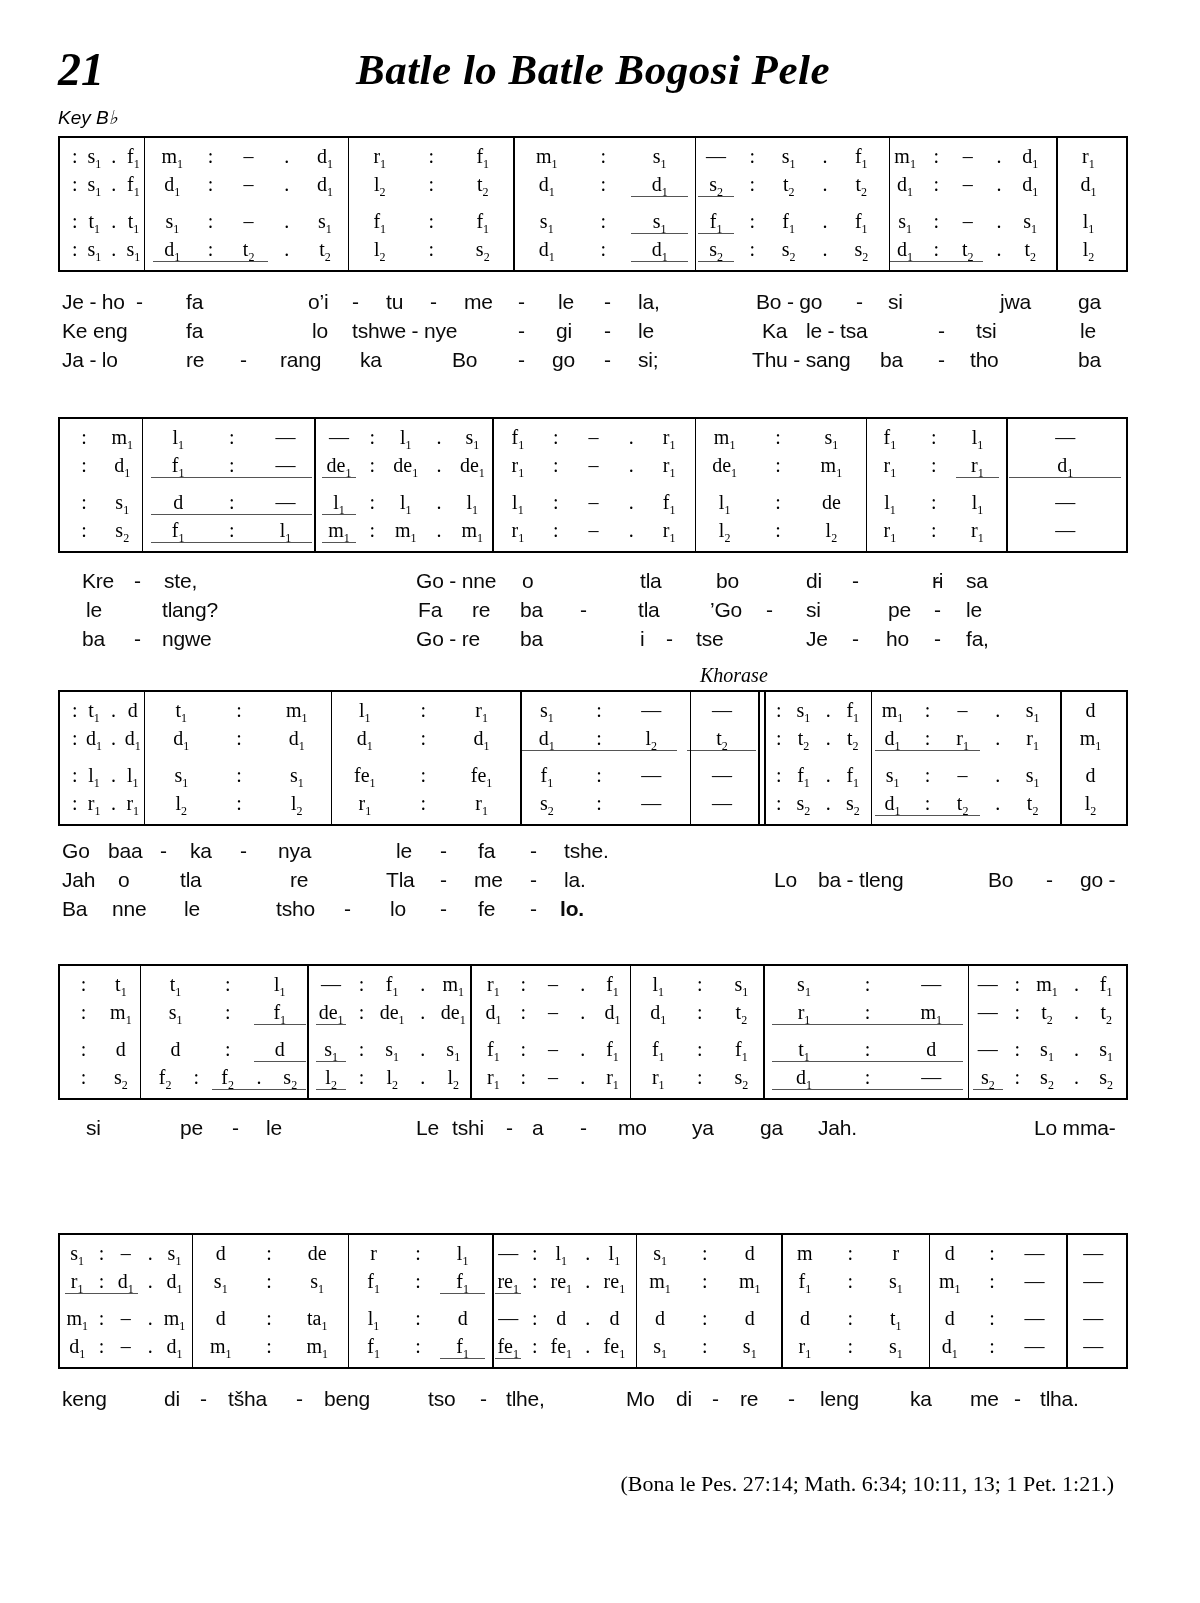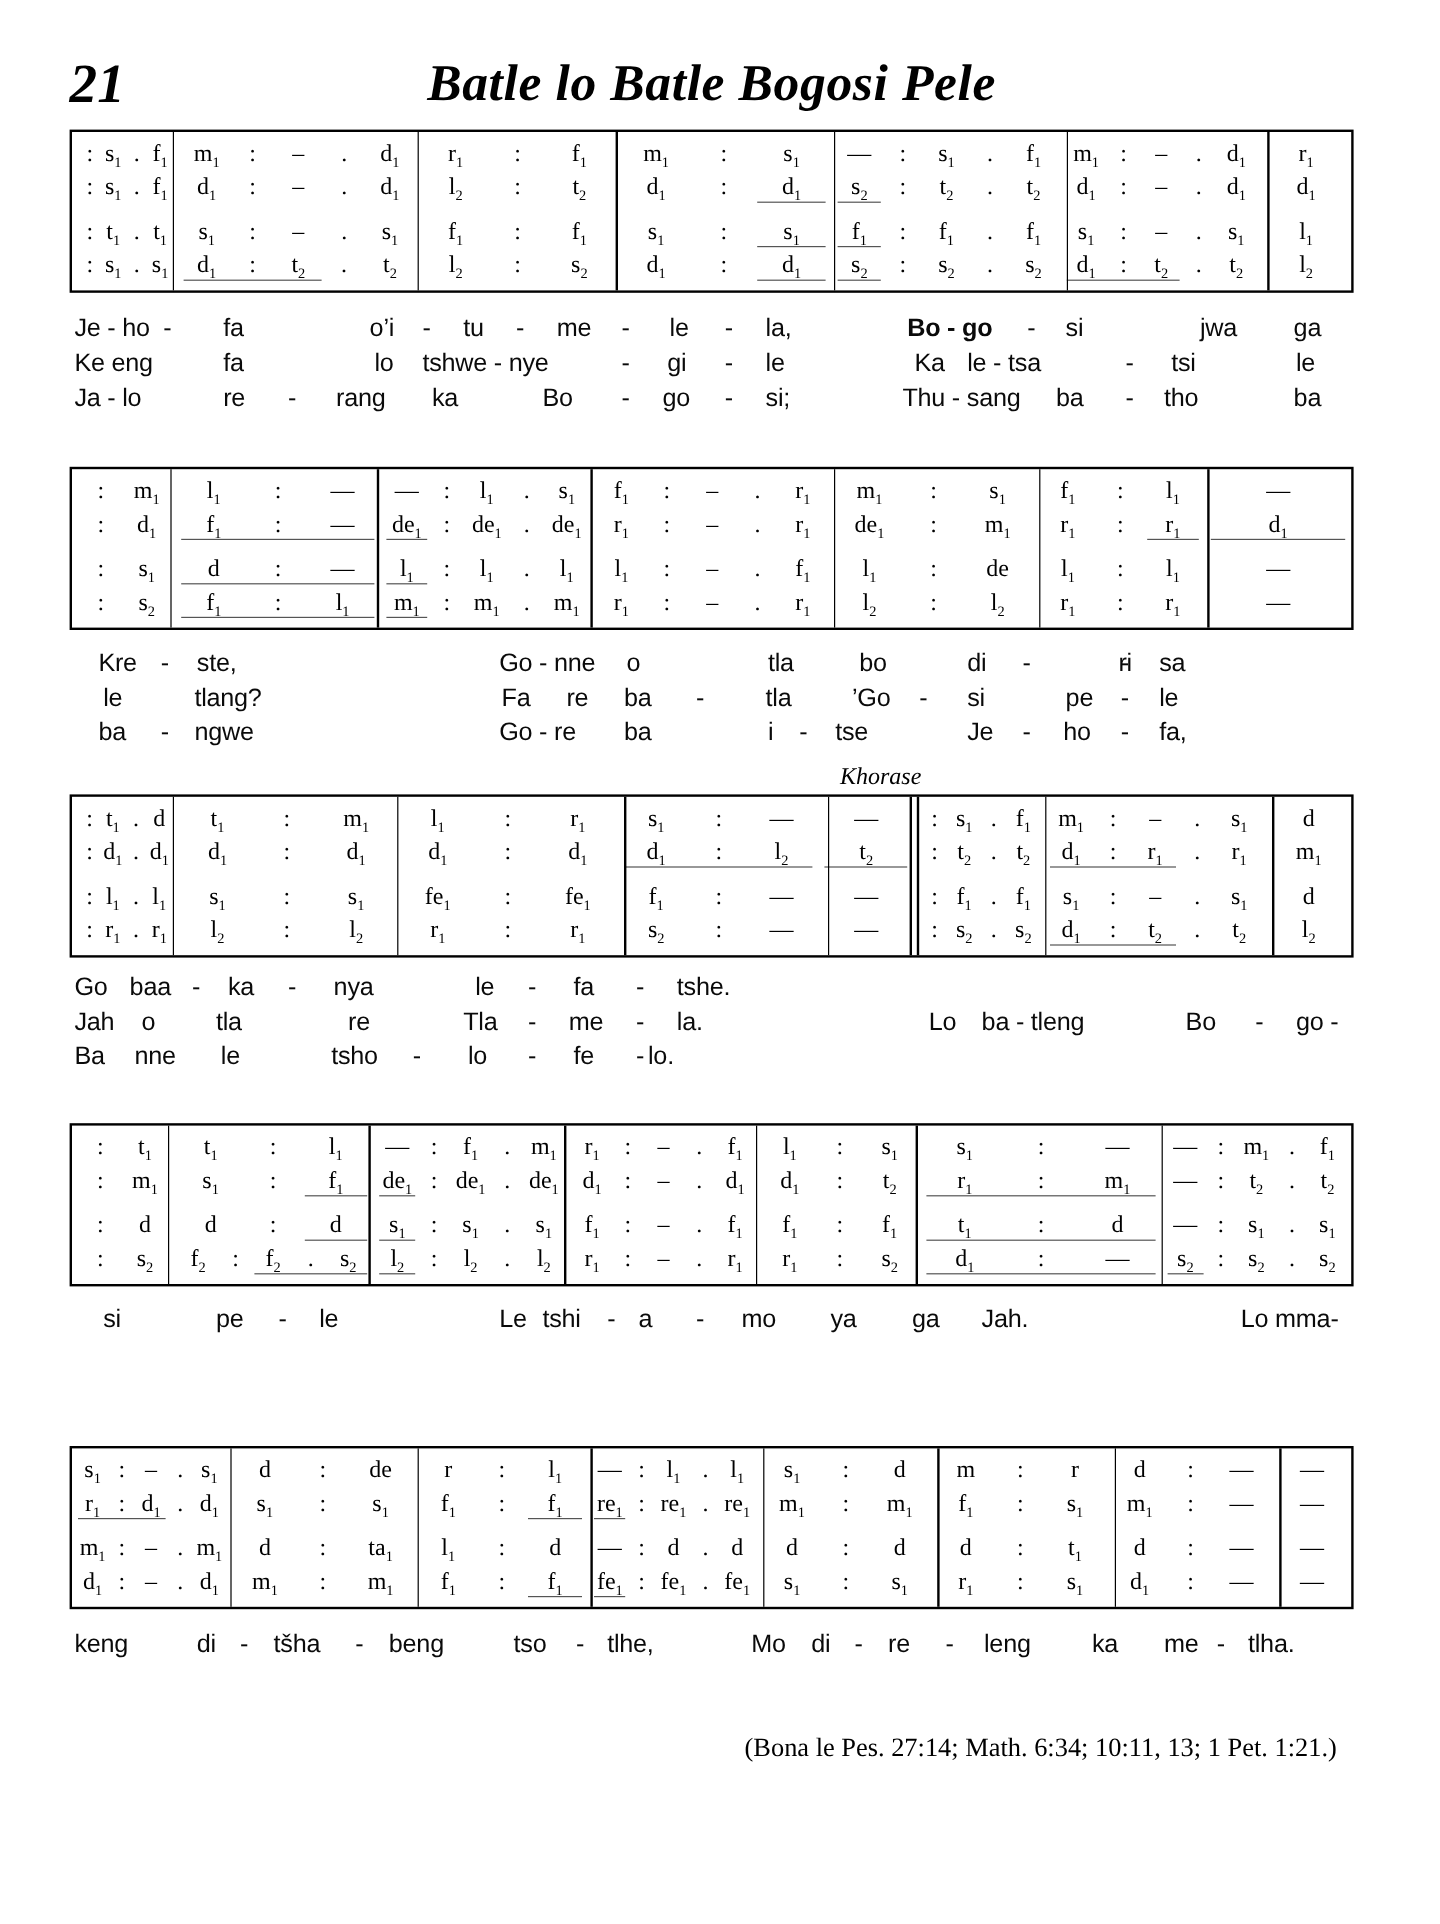--- a/index.html
+++ b/index.html
@@ -84,20 +84,21 @@
 <body>
 
 <div class="page">
 
   <div class="header-row">
     <div class="hymn-number">21</div>
     <div class="hymn-title">Batle lo Batle Bogosi Pele</div>
   </div>
 
 
+  <div class="key-row">Key B♭</div>
 
   <div class="system" id="system-0">
       <div class="voice-row">
         <div class="cell" style="flex: 84 1 0%;">
           <span class="tok">:</span>
           <span class="tok">s<sub>1</sub></span>
           <span class="tok">.</span>
           <span class="tok">f<sub>1</sub></span>
         </div>
         <div class="cell" style="flex: 205 1 0%;">
@@ -291,21 +292,21 @@
         <span class="lyric-word" style="left: 186px;">fa</span>
         <span class="lyric-word" style="left: 308px;">o’i</span>
         <span class="lyric-word" style="left: 352px;">-</span>
         <span class="lyric-word" style="left: 386px;">tu</span>
         <span class="lyric-word" style="left: 430px;">-</span>
         <span class="lyric-word" style="left: 464px;">me</span>
         <span class="lyric-word" style="left: 518px;">-</span>
         <span class="lyric-word" style="left: 558px;">le</span>
         <span class="lyric-word" style="left: 604px;">-</span>
         <span class="lyric-word" style="left: 638px;">la,</span>
-        <span class="lyric-word" style="left: 756px; font-weight: bold;">Bo - go</span>
+        <span class="lyric-word" style="left: 756px;">Bo - go</span>
         <span class="lyric-word" style="left: 856px;">-</span>
         <span class="lyric-word" style="left: 888px;">si</span>
         <span class="lyric-word" style="left: 1000px;">jwa</span>
         <span class="lyric-word" style="left: 1078px;">ga</span>
       </div>
       <div class="lyric-line">
         <span class="lyric-word" style="left: 62px;">Ke eng</span>
         <span class="lyric-word" style="left: 186px;">fa</span>
         <span class="lyric-word" style="left: 312px;">lo</span>
         <span class="lyric-word" style="left: 352px;">tshwe - nye</span>
@@ -784,21 +785,21 @@
       <div class="lyric-line">
         <span class="lyric-word" style="left: 62px;">Ba</span>
         <span class="lyric-word" style="left: 112px;">nne</span>
         <span class="lyric-word" style="left: 184px;">le</span>
         <span class="lyric-word" style="left: 276px;">tsho</span>
         <span class="lyric-word" style="left: 344px;">-</span>
         <span class="lyric-word" style="left: 390px;">lo</span>
         <span class="lyric-word" style="left: 440px;">-</span>
         <span class="lyric-word" style="left: 478px;">fe</span>
         <span class="lyric-word" style="left: 530px;">-</span>
-        <span class="lyric-word" style="left: 540px;">lo.</span>
+        <span class="lyric-word" style="left: 560px; font-weight: bold;">lo.</span>
       </div>
     </div>
 
   <div class="system" id="system-3">
       <div class="voice-row">
         <div class="cell" style="flex: 80 1 0%;">
           <span class="tok">:</span>
           <span class="tok">t<sub>1</sub></span>
         </div>
         <div class="cell" style="flex: 168 1 0%;">

